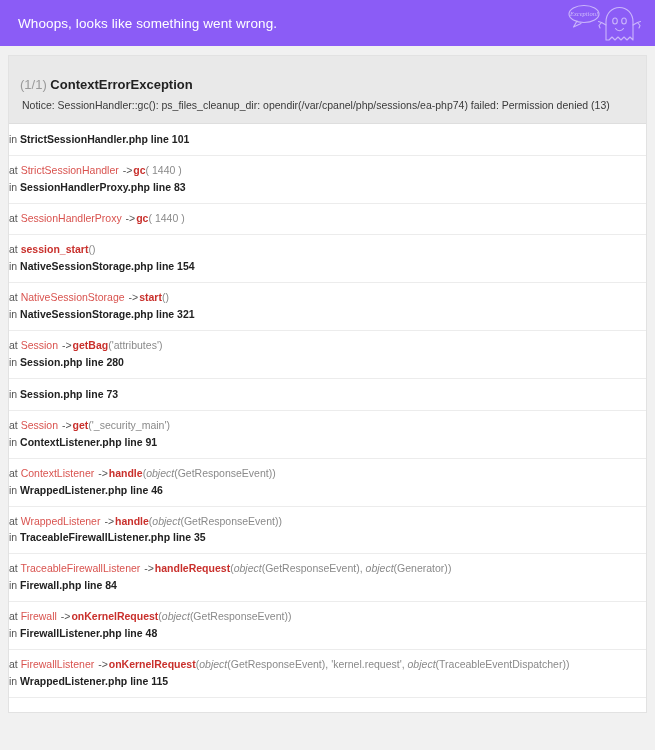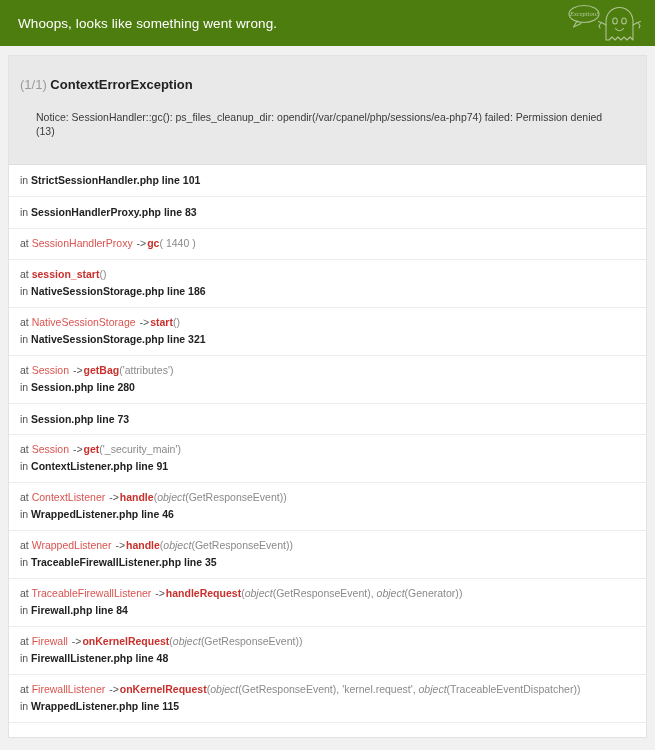--- a/index.html
+++ b/index.html
@@ -15,21 +15,21 @@
 
   .page {
     width: 655px;
     min-height: 750px;
     background: #f1f1f1;
   }
 
   
   .banner {
     height: 46px;
-    background: #4d7c0f;
+    background: #8b5cf6;
     display: flex;
     align-items: center;
     justify-content: space-between;
     padding: 0 14px 0 18px;
     position: relative;
   }
   .banner-title {
     color: #ffffff;
     font-size: 13.5px;
     font-weight: 400;
@@ -67,28 +67,28 @@
     font-weight: 400;
   }
   .exc-class {
     font-weight: bold;
     color: #222222;
   }
   .exception-message {
     font-size: 10.5px;
     color: #3a3a3a;
     line-height: 1.4;
-    margin: 16px;
+    margin: 2px;
     word-wrap: break-word;
   }
 
   
   .trace-list { display: block; }
   .trace-row {
-    padding: 7px 11px 7px 11px;
+    padding: 7px 11px 7px 0;
     border-bottom: 1px solid #ececec;
     background: #ffffff;
     font-size: 10.5px;
     line-height: 1.52;
     color: #333333;
   }
   .trace-row:last-child { border-bottom: none; }
 
   .call-line { word-wrap: break-word; }
   .kw {
@@ -161,28 +161,29 @@
         <span class="exc-class">ContextErrorException</span>
       </div>
       <div class="exception-message">Notice: SessionHandler::gc(): ps_files_cleanup_dir: opendir(/var/cpanel/php/sessions/ea-php74) failed: Permission denied (13)</div>
     </div>
 
     <div class="trace-list" id="trace-list">
         <div class="trace-row">
           <div class="file-line"><span class="kw">in </span><span class="file-name">StrictSessionHandler.php line 101</span></div>
         </div>
         <div class="trace-row">
+          <div class="call-line"><span class="kw">at </span><span class="cls">StrictSessionHandler</span><span class="arrow"> -&gt;</span><span class="fn">gc</span><span class="paren">(</span><span class="arg-plain"> 1440 </span><span class="paren">)</span></div>
           <div class="file-line"><span class="kw">in </span><span class="file-name">SessionHandlerProxy.php line 83</span></div>
         </div>
         <div class="trace-row">
           <div class="call-line"><span class="kw">at </span><span class="cls">SessionHandlerProxy</span><span class="arrow"> -&gt;</span><span class="fn">gc</span><span class="paren">(</span><span class="arg-plain"> 1440 </span><span class="paren">)</span></div>
         </div>
         <div class="trace-row">
           <div class="call-line"><span class="kw">at </span><span class="fn">session_start</span><span class="paren">(</span><span class="paren">)</span></div>
-          <div class="file-line"><span class="kw">in </span><span class="file-name">NativeSessionStorage.php line 186</span></div>
+          <div class="file-line"><span class="kw">in </span><span class="file-name">NativeSessionStorage.php line 154</span></div>
         </div>
         <div class="trace-row">
           <div class="call-line"><span class="kw">at </span><span class="cls">NativeSessionStorage</span><span class="arrow"> -&gt;</span><span class="fn">start</span><span class="paren">(</span><span class="paren">)</span></div>
           <div class="file-line"><span class="kw">in </span><span class="file-name">NativeSessionStorage.php line 321</span></div>
         </div>
         <div class="trace-row">
           <div class="call-line"><span class="kw">at </span><span class="cls">Session</span><span class="arrow"> -&gt;</span><span class="fn">getBag</span><span class="paren">(</span><span class="arg-str">'attributes'</span><span class="paren">)</span></div>
           <div class="file-line"><span class="kw">in </span><span class="file-name">Session.php line 280</span></div>
         </div>
         <div class="trace-row">

